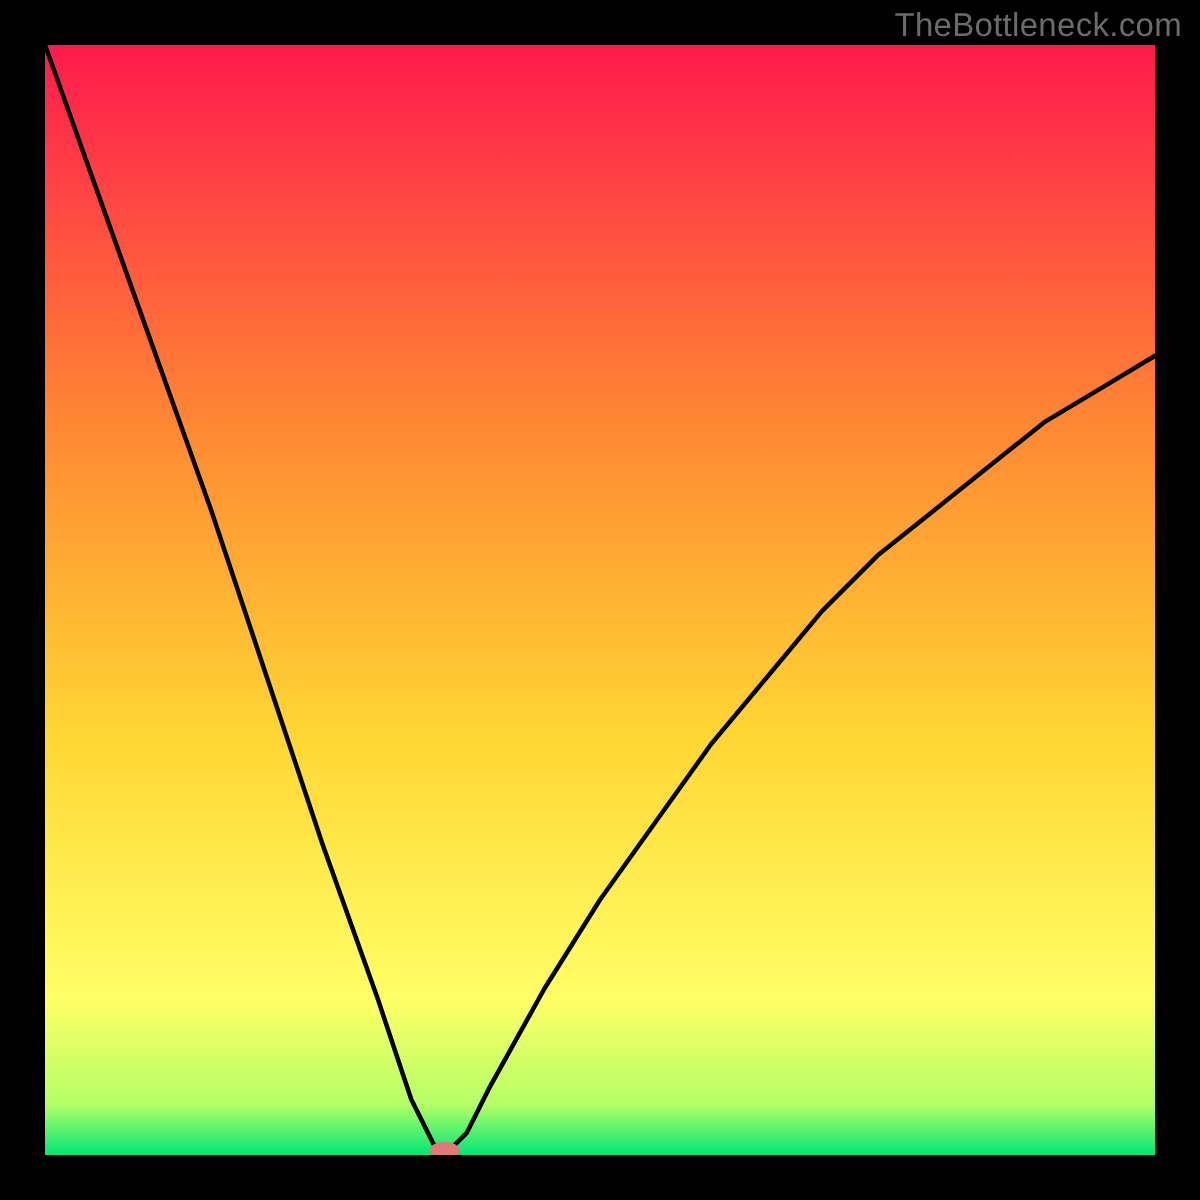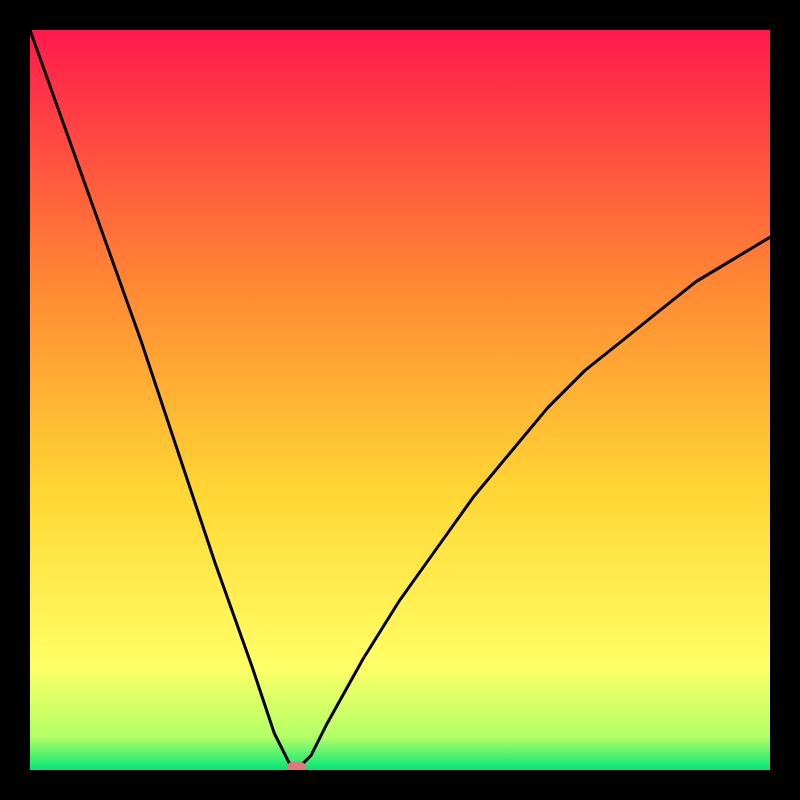--- a/index.html
+++ b/index.html
@@ -39,20 +39,21 @@
   .plot svg {
     display: block;
     width: 100%;
     height: 100%;
   }
 </style>
 </head>
 <body>
 
 <div class="frame">
+  <div class="watermark">TheBottleneck.com</div>
   <div class="plot">
     <svg id="chart-svg" viewBox="0 0 740 740" preserveAspectRatio="none">
         <defs>
           <linearGradient id="bg-grad" x1="0" y1="0" x2="0" y2="1">
             <stop offset="0" stop-color="#ff1a4d"></stop>
             <stop offset="0.35" stop-color="#ff8a33"></stop>
             <stop offset="0.62" stop-color="#ffd633"></stop>
             <stop offset="0.86" stop-color="#ffff66"></stop>
             <stop offset="0.955" stop-color="#b3ff66"></stop>
             <stop offset="1" stop-color="#00e676"></stop>

